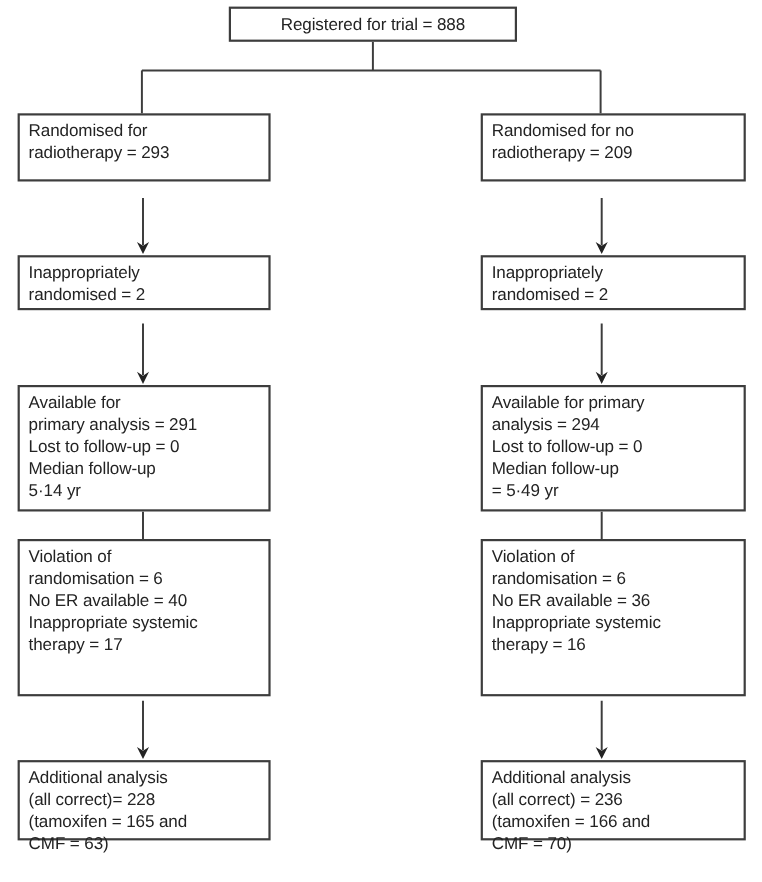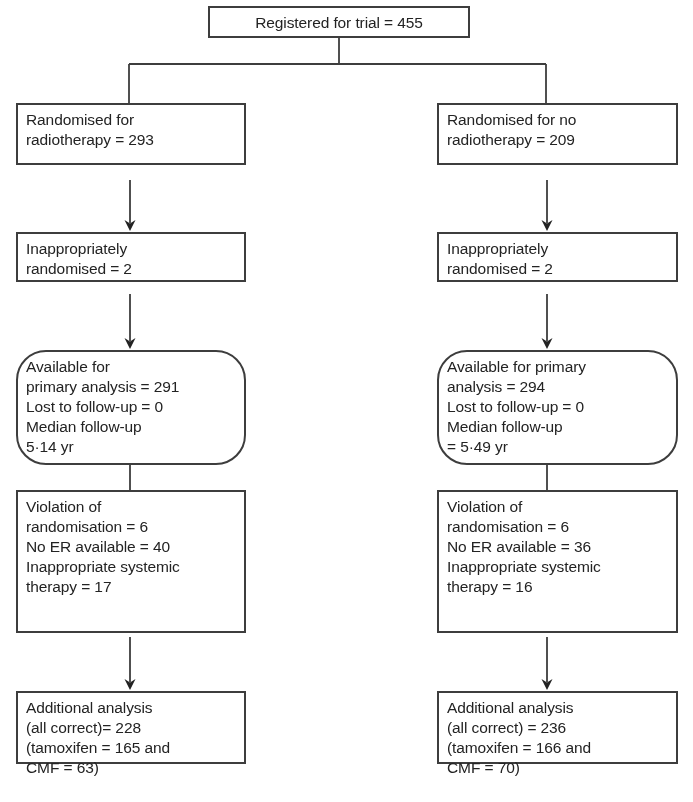--- a/index.html
+++ b/index.html
@@ -33,21 +33,21 @@
     width: 262px;
     height: 32px;
     text-align: center;
     padding: 4px 4px;
     line-height: 21px;
   }
   .col-left  { left: 16px;  width: 230px; }
   .col-right { left: 437px; width: 241px; }
   .row-0 { top: 103px; height: 62px;  }
   .row-1 { top: 232px; height: 50px;  }
-  .row-2 { top: 350px; height: 115px; border-radius: 30px; }
+  .row-2 { top: 350px; height: 115px; }
   .row-3 { top: 490px; height: 143px; }
   .row-4 { top: 691px; height: 73px;  }
   #connectors {
     position: absolute;
     left: 0;
     top: 0;
     pointer-events: none;
   }
   #connectors path.line {
     stroke: #3d3d3d;
@@ -88,21 +88,21 @@
     <path class="line" d="M547 180 V223"></path>
     <path class="head" d="M541.5 220 L547 231 L552.5 220 L547 223.5 Z"></path>
     <path class="line" d="M547 294 V341"></path>
     <path class="head" d="M541.5 338 L547 349 L552.5 338 L547 341.5 Z"></path>
     <path class="line" d="M547 465 V508"></path>
     <path class="head" d="M541.5 505 L547 516 L552.5 505 L547 508.5 Z"></path>
     <path class="line" d="M547 637 V682"></path>
     <path class="head" d="M541.5 679 L547 690 L552.5 679 L547 682.5 Z"></path>
   </svg>
 
-  <div class="box" id="box-top">Registered for trial = 455</div>
+  <div class="box" id="box-top">Registered for trial = 888</div>
 
   <div class="box col-left row-0">Randomised for
 radiotherapy = 293</div>
   <div class="box col-left row-1">Inappropriately
 randomised = 2</div>
   <div class="box col-left row-2">Available for
 primary analysis = 291
 Lost to follow-up = 0
 Median follow-up
 5·14 yr</div>

